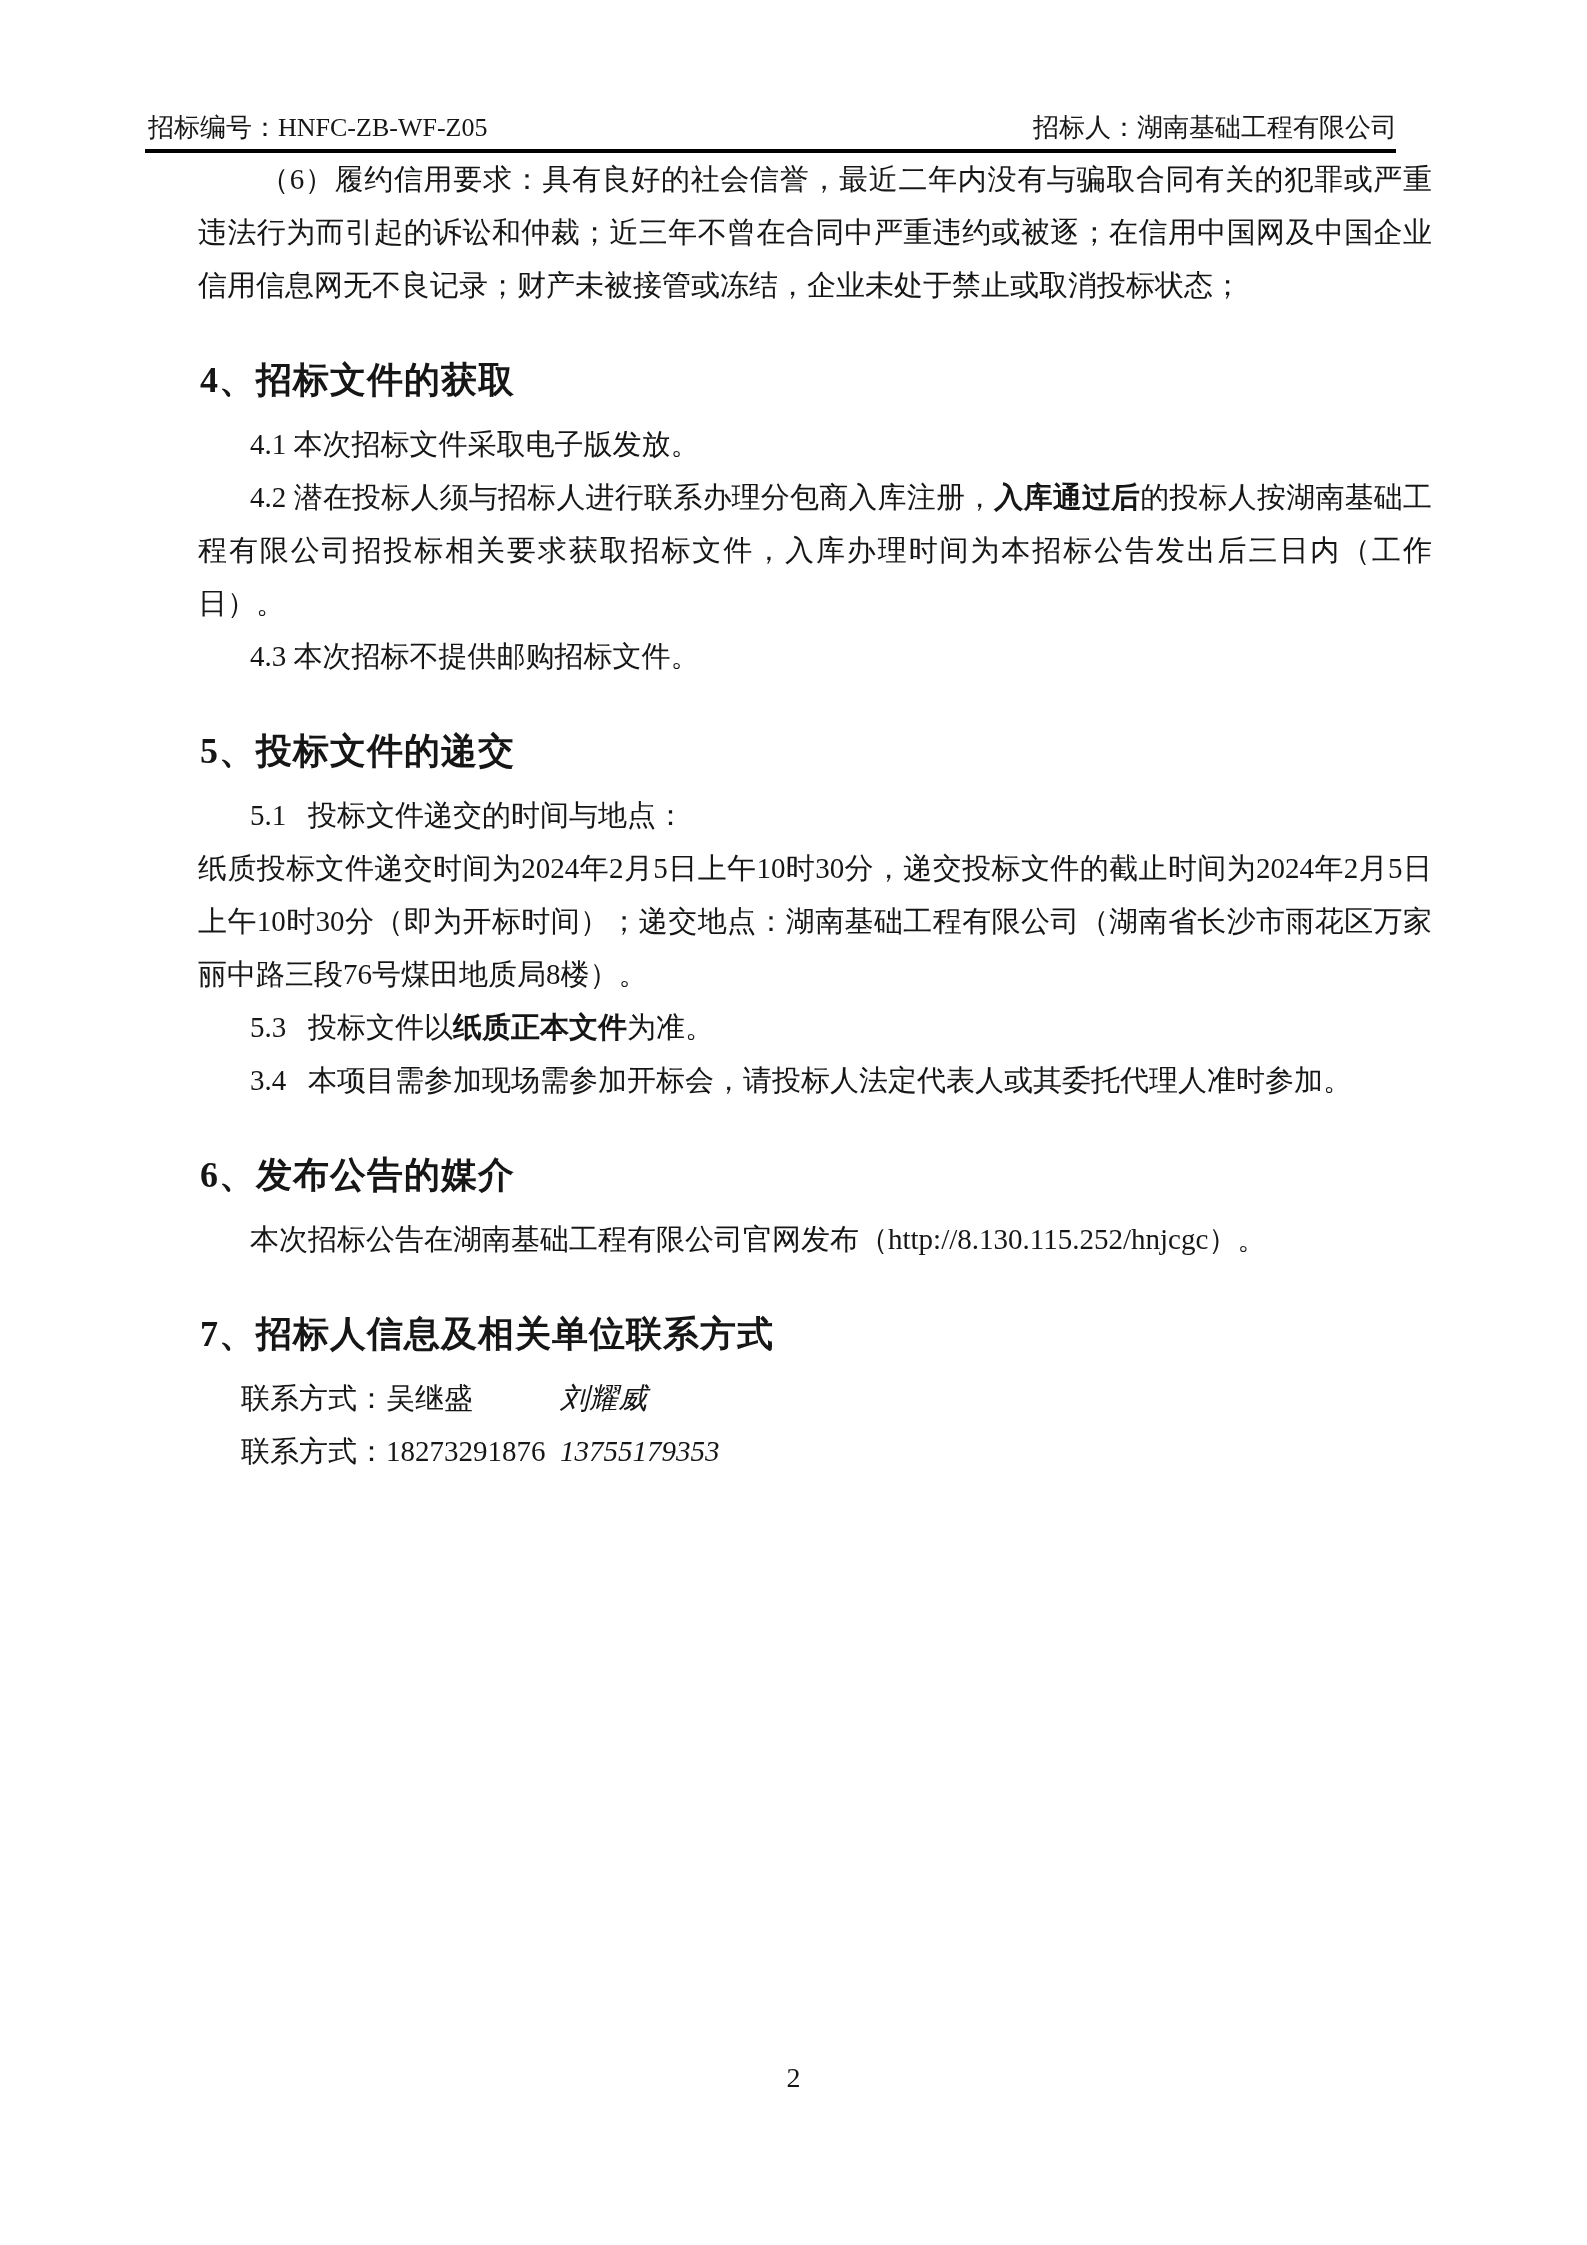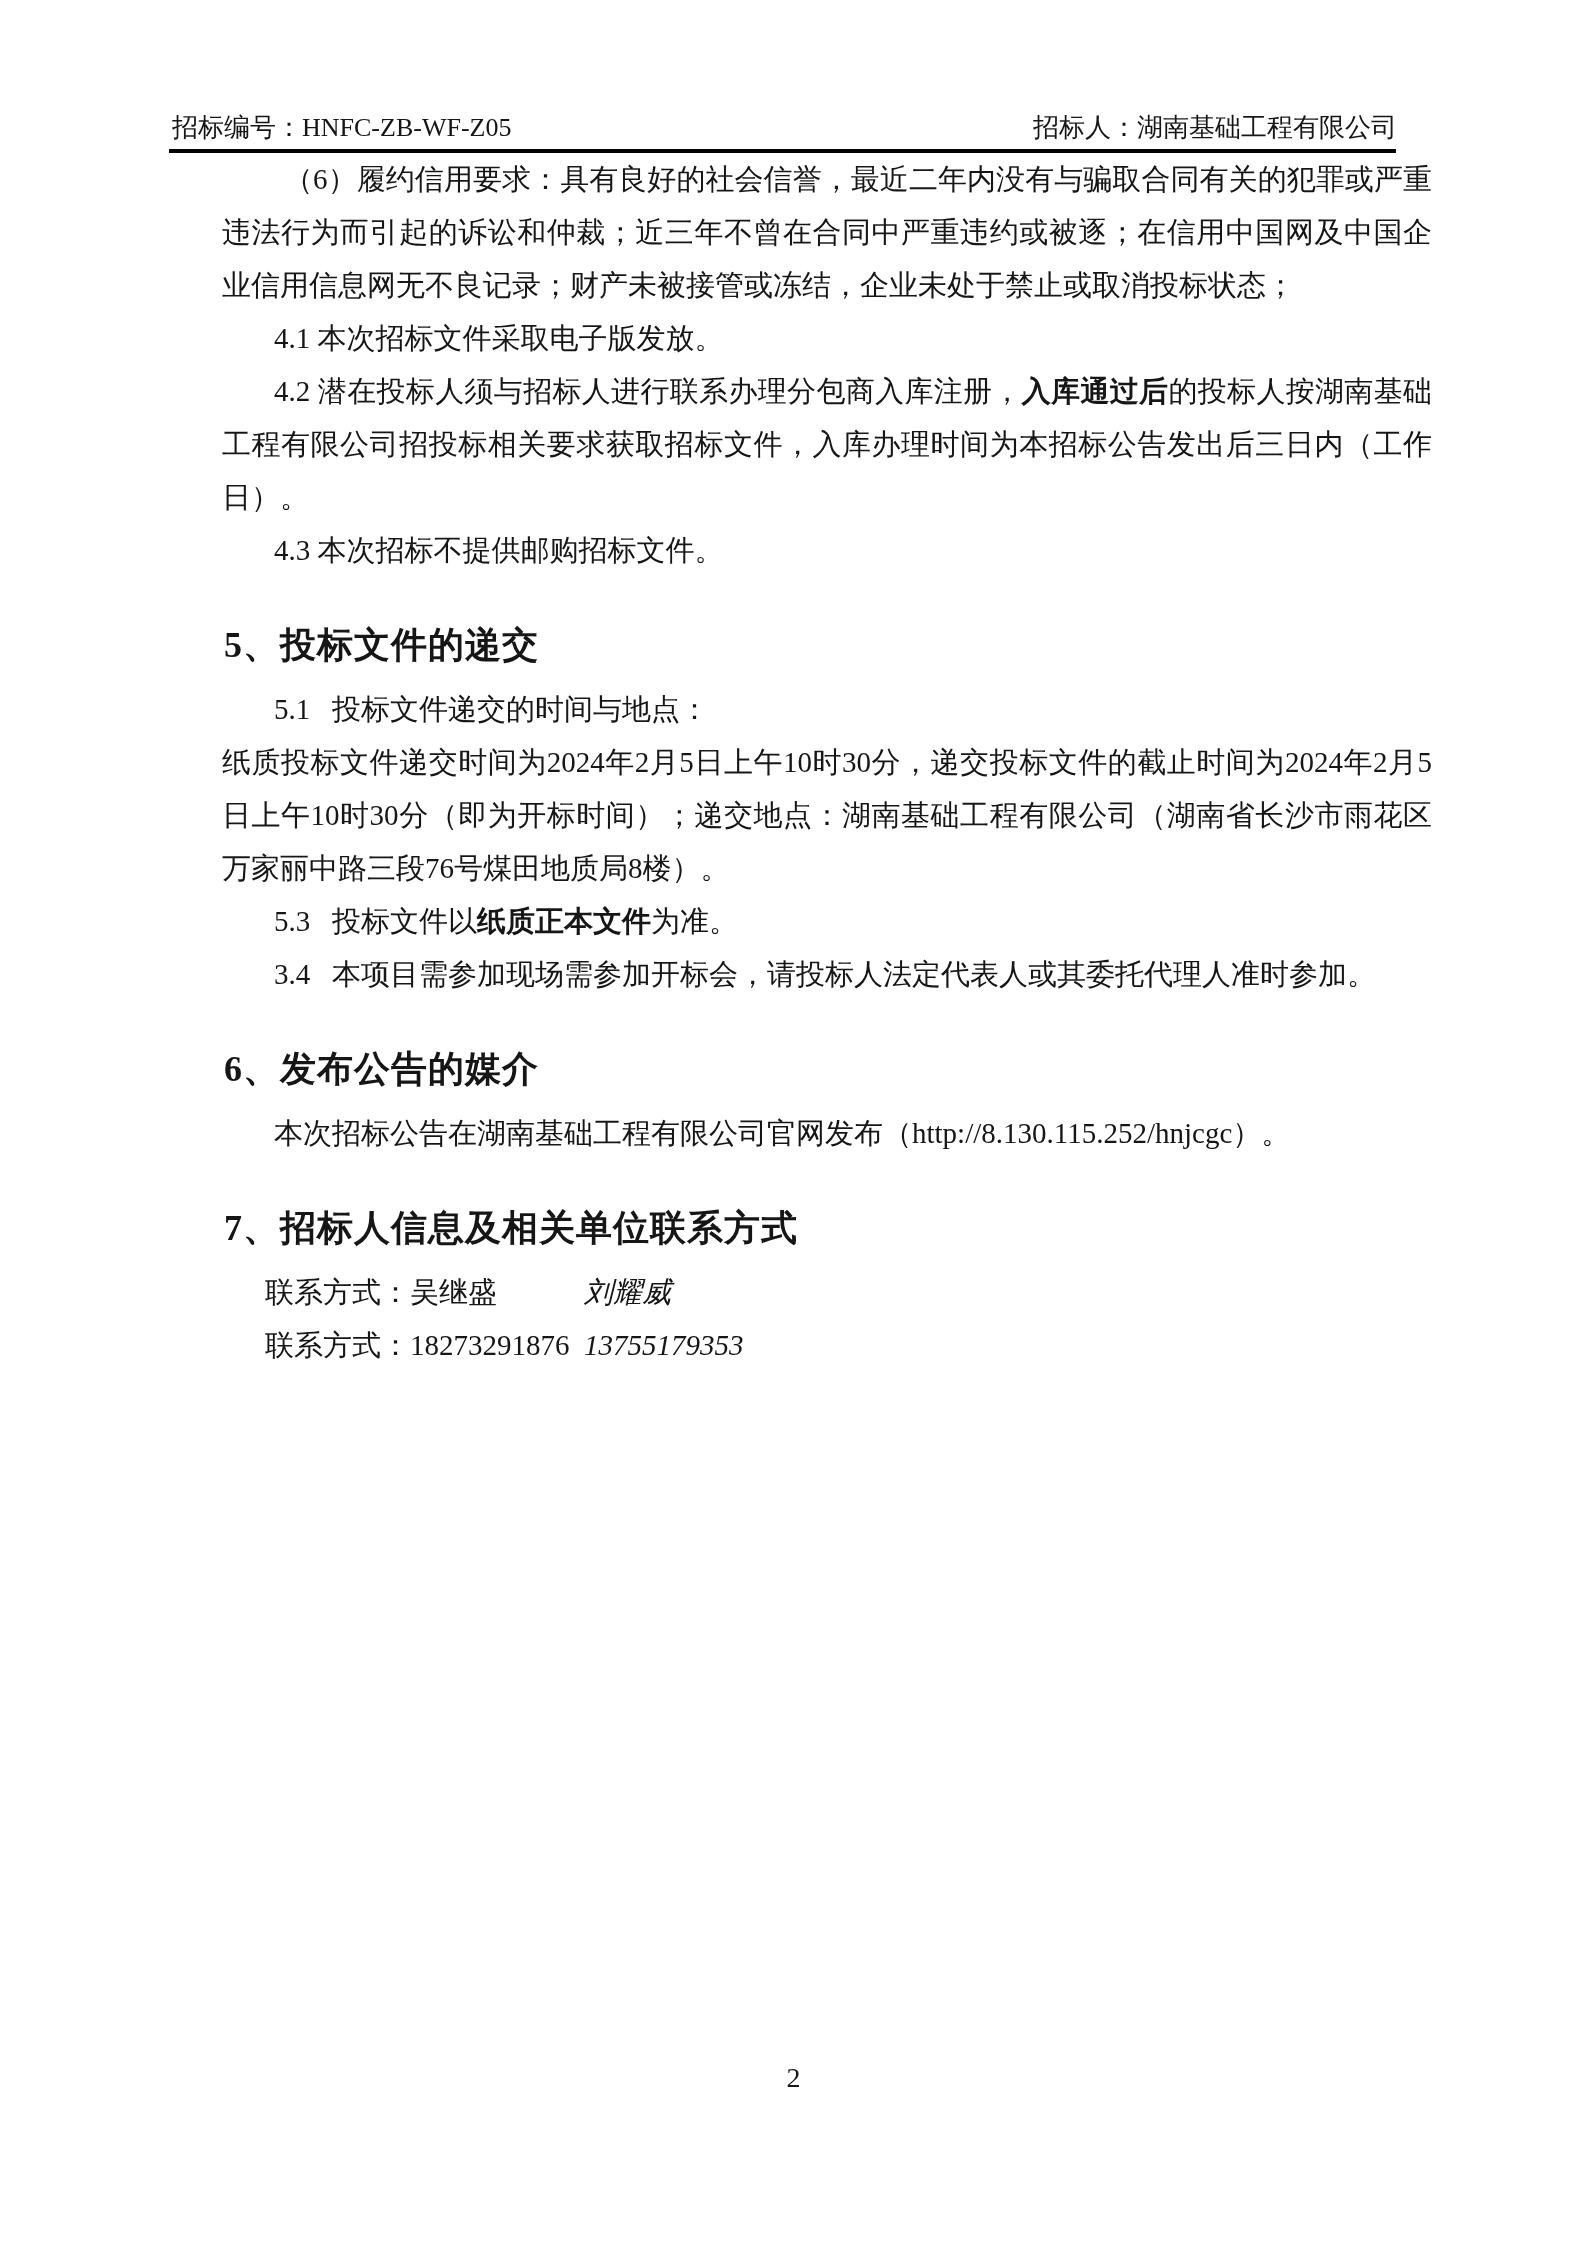--- a/index.html
+++ b/index.html
@@ -7,21 +7,20 @@
   .page {
     position: relative;
     width: 1587px;
     height: 2245px;
     background: #ffffff;
     color: #161616;
     font-family: "Liberation Serif", "DejaVu Serif", serif;
     box-sizing: border-box;
     padding-top: 112px;
     overflow: hidden;
-    padding-left: 24px;
   }
   .header-row {
     display: flex;
     justify-content: space-between;
     margin: 0 190px 0 148px;
     font-size: 26px;
     line-height: 32px;
     white-space: pre-wrap;
   }
   .rule {
@@ -85,20 +84,21 @@
   <div class="header-row">
     <span>招标编号：HNFC-ZB-WF-Z05</span>
     <span>招标人：湖南基础工程有限公司</span>
   </div>
   <div class="rule"></div>
 
   <div class="content">
 
     <p class="body clause6">（6）履约信用要求：具有良好的社会信誉，最近二年内没有与骗取合同有关的犯罪或严重违法行为而引起的诉讼和仲裁；近三年不曾在合同中严重违约或被逐；在信用中国网及中国企业信用信息网无不良记录；财产未被接管或冻结，企业未处于禁止或取消投标状态；</p>
 
+    <h2 class="sec"><span class="hnum">4、</span><span class="htxt">招标文件的获取</span></h2>
     <p class="body ind">4.1 本次招标文件采取电子版发放。</p>
     <p class="body ind"><span>4.2 潜在投标人须与招标人进行联系办理分包商入库注册，</span><span class="b">入库通过后</span><span>的投标人按湖南基础工程有限公司招投标相关要求获取招标文件，入库办理时间为本招标公告发出后三日内（工作日）。</span></p>
     <p class="body ind">4.3 本次招标不提供邮购招标文件。</p>
 
     <h2 class="sec mt-s5"><span class="hnum">5、</span><span class="htxt">投标文件的递交</span></h2>
     <p class="body ind">5.1   投标文件递交的时间与地点：</p>
     <p class="body blk">纸质投标文件递交时间为2024年2月5日上午10时30分，递交投标文件的截止时间为2024年2月5日上午10时30分（即为开标时间）；递交地点：湖南基础工程有限公司（湖南省长沙市雨花区万家丽中路三段76号煤田地质局8楼）。</p>
     <p class="body ind"><span>5.3   投标文件以</span><span class="b">纸质正本文件</span><span>为准。</span></p>
     <p class="body ind">3.4   本项目需参加现场需参加开标会，请投标人法定代表人或其委托代理人准时参加。</p>
 

